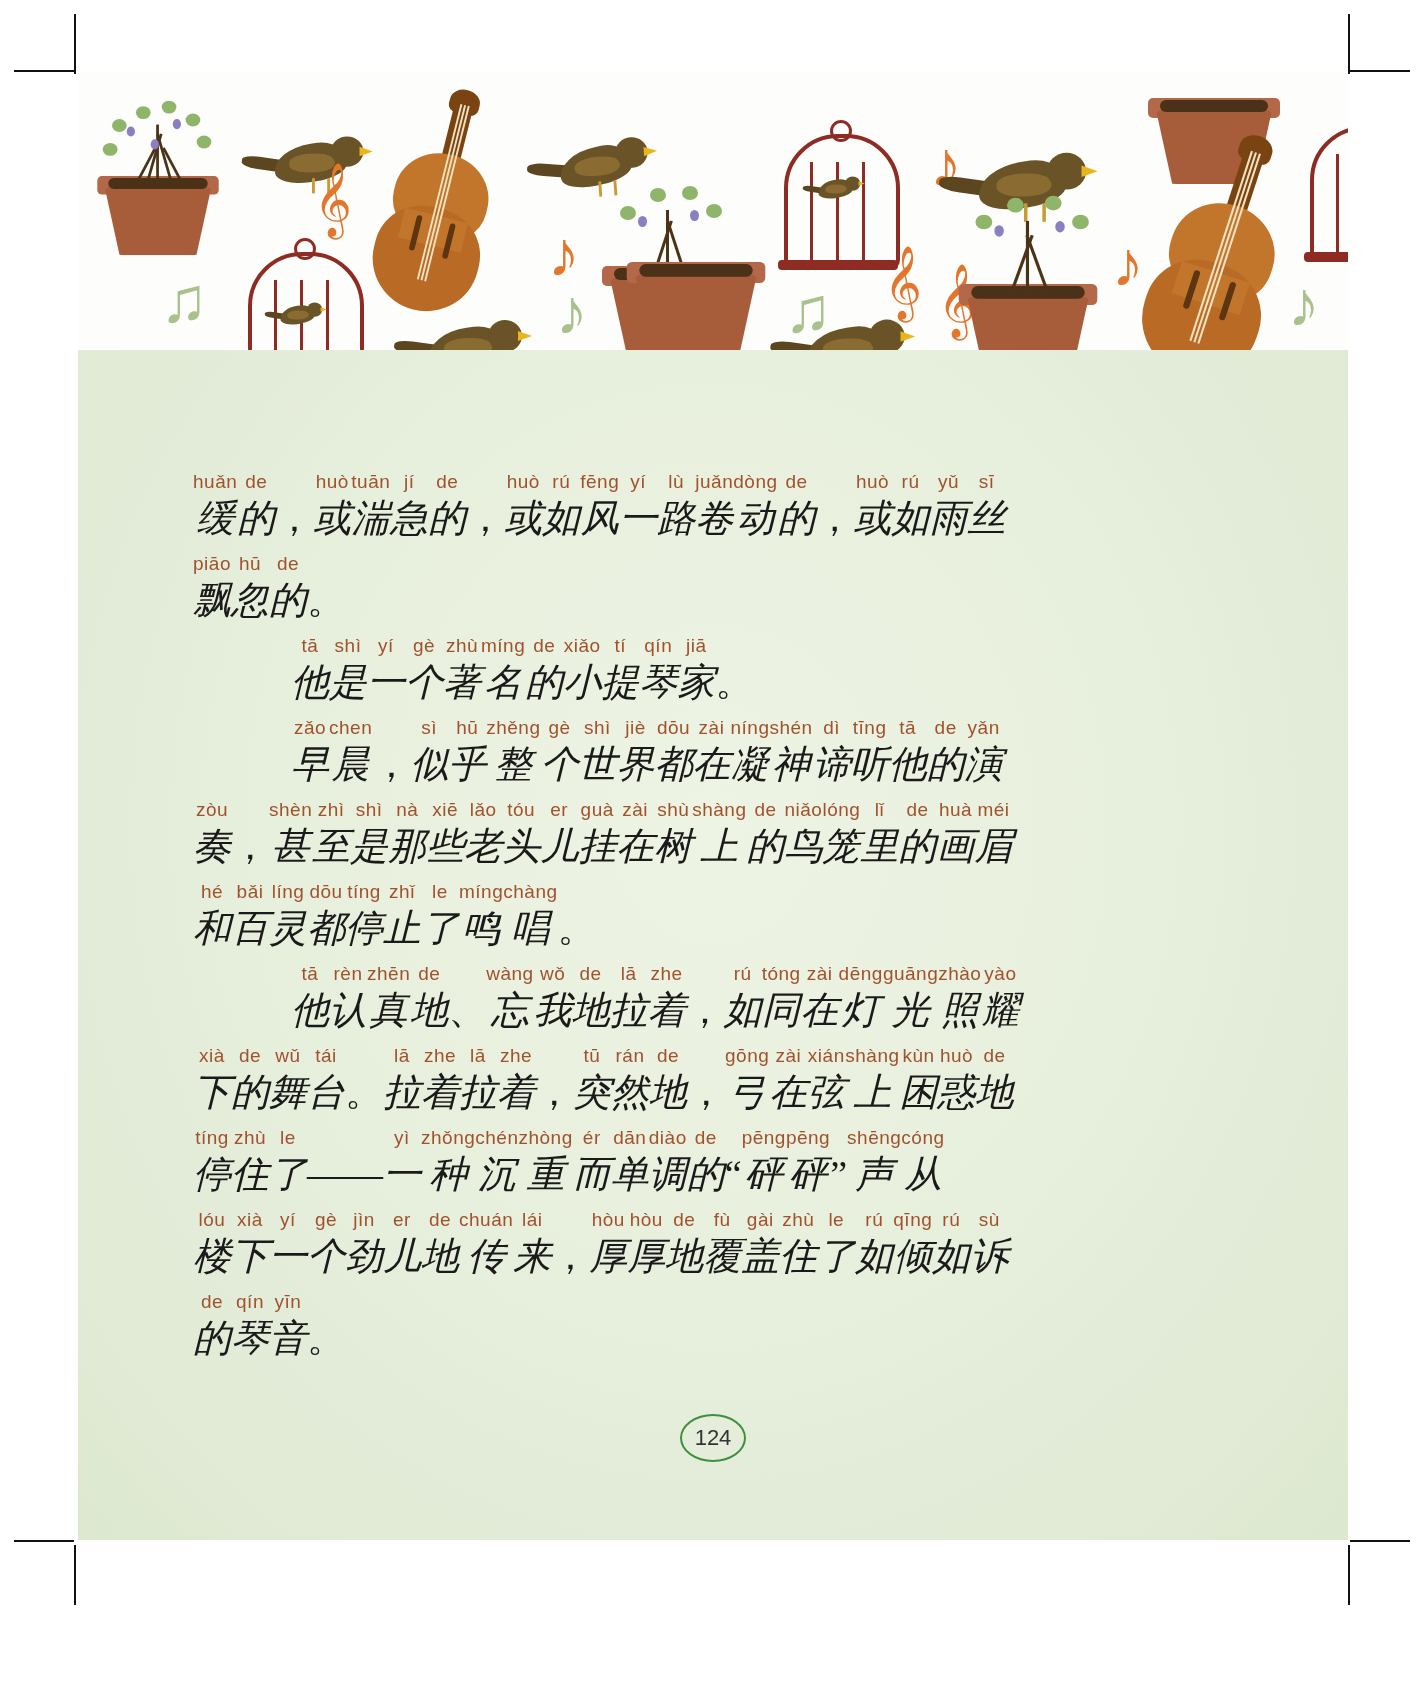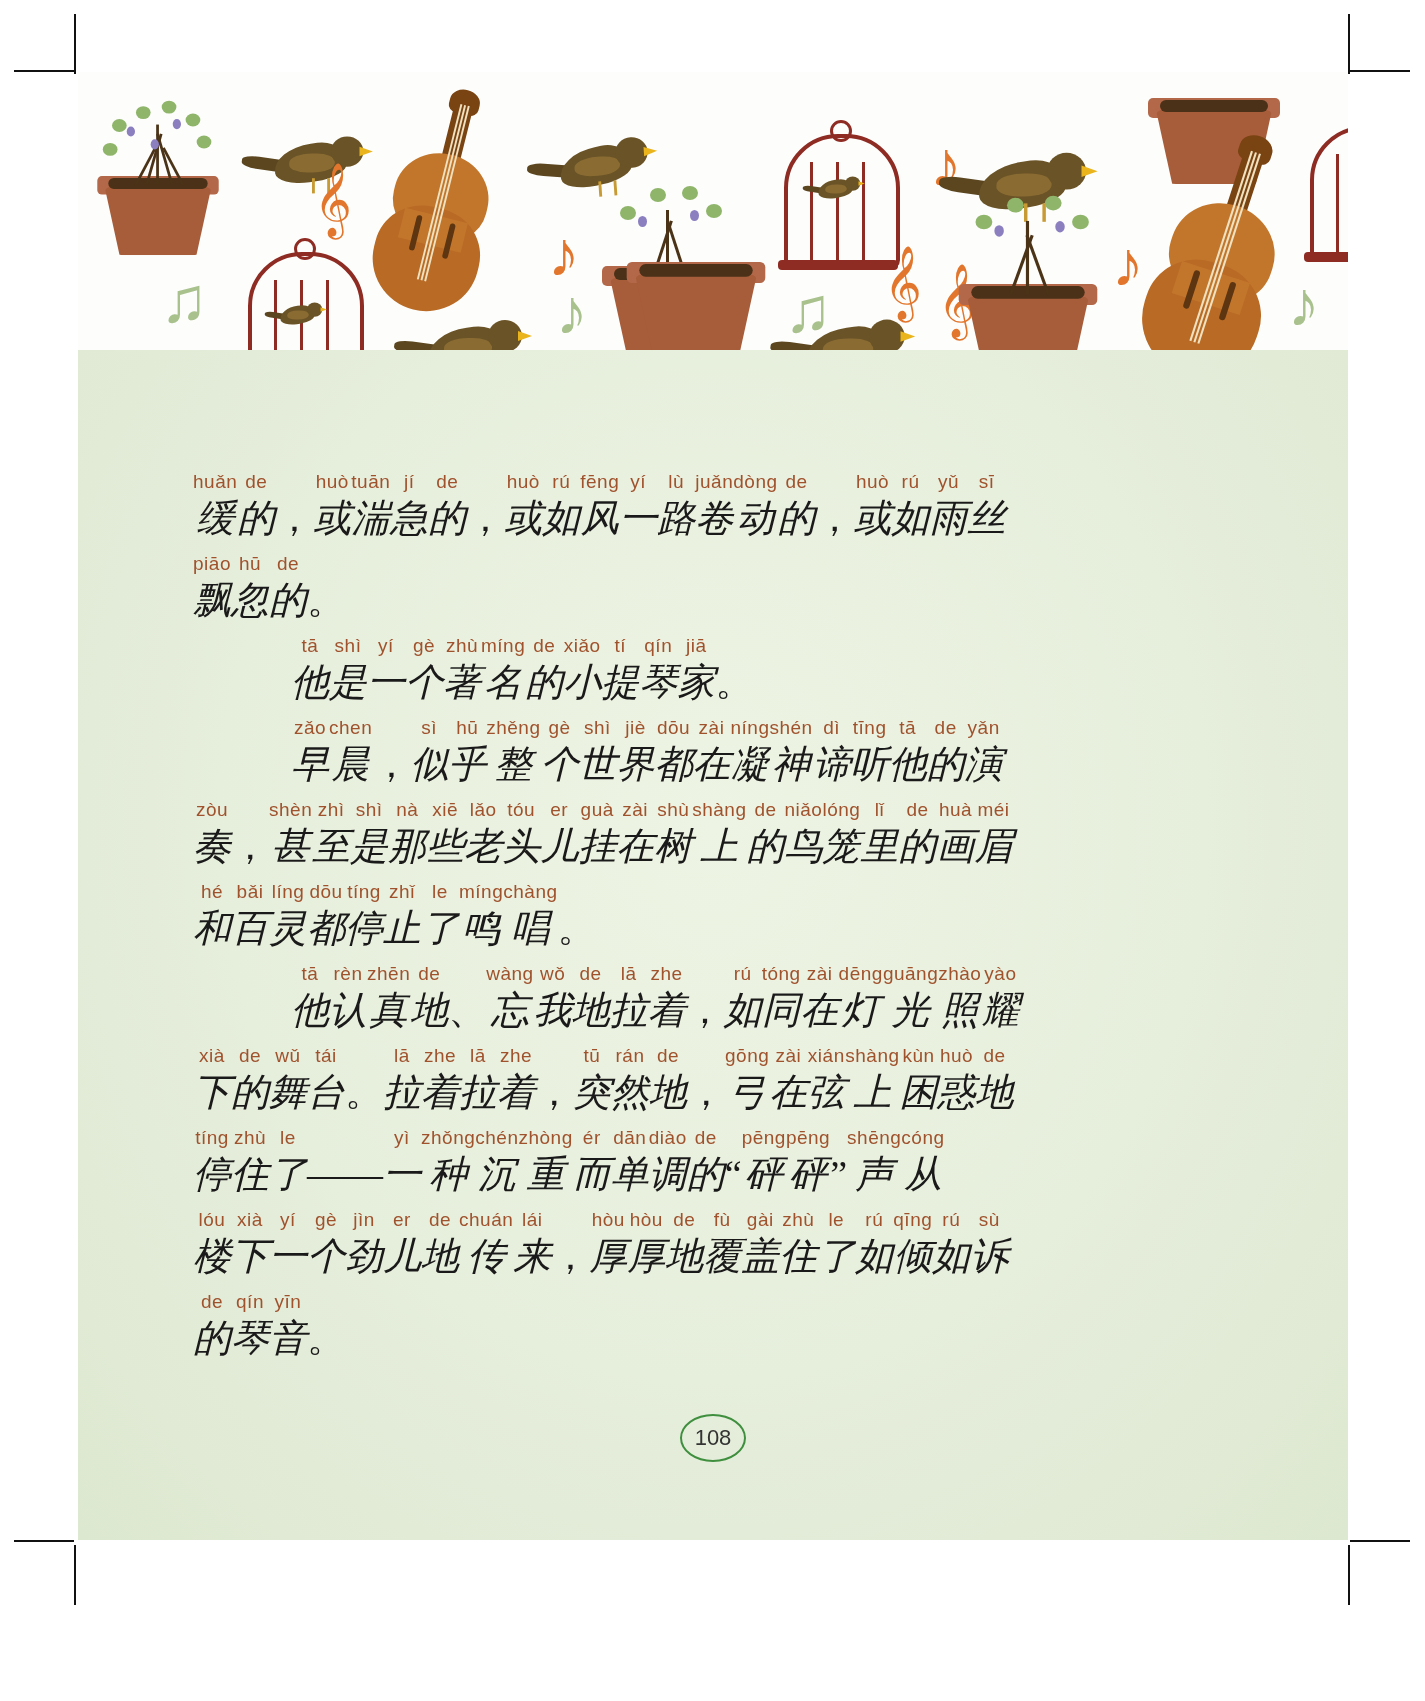--- a/index.html
+++ b/index.html
@@ -517,17 +517,17 @@
         <div class="line indent"><span class="char-box"><span class="py">zǎo</span><span class="hz">早</span></span><span class="char-box"><span class="py">chen</span><span class="hz">晨</span></span><span class="char-box"><span class="py"></span><span class="hz punct">，</span></span><span class="char-box"><span class="py">sì</span><span class="hz">似</span></span><span class="char-box"><span class="py">hū</span><span class="hz">乎</span></span><span class="char-box"><span class="py">zhěng</span><span class="hz">整</span></span><span class="char-box"><span class="py">gè</span><span class="hz">个</span></span><span class="char-box"><span class="py">shì</span><span class="hz">世</span></span><span class="char-box"><span class="py">jiè</span><span class="hz">界</span></span><span class="char-box"><span class="py">dōu</span><span class="hz">都</span></span><span class="char-box"><span class="py">zài</span><span class="hz">在</span></span><span class="char-box"><span class="py">níng</span><span class="hz">凝</span></span><span class="char-box"><span class="py">shén</span><span class="hz">神</span></span><span class="char-box"><span class="py">dì</span><span class="hz">谛</span></span><span class="char-box"><span class="py">tīng</span><span class="hz">听</span></span><span class="char-box"><span class="py">tā</span><span class="hz">他</span></span><span class="char-box"><span class="py">de</span><span class="hz">的</span></span><span class="char-box"><span class="py">yǎn</span><span class="hz">演</span></span></div>
         <div class="line"><span class="char-box"><span class="py">zòu</span><span class="hz">奏</span></span><span class="char-box"><span class="py"></span><span class="hz punct">，</span></span><span class="char-box"><span class="py">shèn</span><span class="hz">甚</span></span><span class="char-box"><span class="py">zhì</span><span class="hz">至</span></span><span class="char-box"><span class="py">shì</span><span class="hz">是</span></span><span class="char-box"><span class="py">nà</span><span class="hz">那</span></span><span class="char-box"><span class="py">xiē</span><span class="hz">些</span></span><span class="char-box"><span class="py">lǎo</span><span class="hz">老</span></span><span class="char-box"><span class="py">tóu</span><span class="hz">头</span></span><span class="char-box"><span class="py">er</span><span class="hz">儿</span></span><span class="char-box"><span class="py">guà</span><span class="hz">挂</span></span><span class="char-box"><span class="py">zài</span><span class="hz">在</span></span><span class="char-box"><span class="py">shù</span><span class="hz">树</span></span><span class="char-box"><span class="py">shàng</span><span class="hz">上</span></span><span class="char-box"><span class="py">de</span><span class="hz">的</span></span><span class="char-box"><span class="py">niǎo</span><span class="hz">鸟</span></span><span class="char-box"><span class="py">lóng</span><span class="hz">笼</span></span><span class="char-box"><span class="py">lǐ</span><span class="hz">里</span></span><span class="char-box"><span class="py">de</span><span class="hz">的</span></span><span class="char-box"><span class="py">huà</span><span class="hz">画</span></span><span class="char-box"><span class="py">méi</span><span class="hz">眉</span></span></div>
         <div class="line"><span class="char-box"><span class="py">hé</span><span class="hz">和</span></span><span class="char-box"><span class="py">bǎi</span><span class="hz">百</span></span><span class="char-box"><span class="py">líng</span><span class="hz">灵</span></span><span class="char-box"><span class="py">dōu</span><span class="hz">都</span></span><span class="char-box"><span class="py">tíng</span><span class="hz">停</span></span><span class="char-box"><span class="py">zhǐ</span><span class="hz">止</span></span><span class="char-box"><span class="py">le</span><span class="hz">了</span></span><span class="char-box"><span class="py">míng</span><span class="hz">鸣</span></span><span class="char-box"><span class="py">chàng</span><span class="hz">唱</span></span><span class="char-box"><span class="py"></span><span class="hz punct">。</span></span></div>
         <div class="line indent"><span class="char-box"><span class="py">tā</span><span class="hz">他</span></span><span class="char-box"><span class="py">rèn</span><span class="hz">认</span></span><span class="char-box"><span class="py">zhēn</span><span class="hz">真</span></span><span class="char-box"><span class="py">de</span><span class="hz">地</span></span><span class="char-box"><span class="py"></span><span class="hz punct">、</span></span><span class="char-box"><span class="py">wàng</span><span class="hz">忘</span></span><span class="char-box"><span class="py">wǒ</span><span class="hz">我</span></span><span class="char-box"><span class="py">de</span><span class="hz">地</span></span><span class="char-box"><span class="py">lā</span><span class="hz">拉</span></span><span class="char-box"><span class="py">zhe</span><span class="hz">着</span></span><span class="char-box"><span class="py"></span><span class="hz punct">，</span></span><span class="char-box"><span class="py">rú</span><span class="hz">如</span></span><span class="char-box"><span class="py">tóng</span><span class="hz">同</span></span><span class="char-box"><span class="py">zài</span><span class="hz">在</span></span><span class="char-box"><span class="py">dēng</span><span class="hz">灯</span></span><span class="char-box"><span class="py">guāng</span><span class="hz">光</span></span><span class="char-box"><span class="py">zhào</span><span class="hz">照</span></span><span class="char-box"><span class="py">yào</span><span class="hz">耀</span></span></div>
         <div class="line"><span class="char-box"><span class="py">xià</span><span class="hz">下</span></span><span class="char-box"><span class="py">de</span><span class="hz">的</span></span><span class="char-box"><span class="py">wǔ</span><span class="hz">舞</span></span><span class="char-box"><span class="py">tái</span><span class="hz">台</span></span><span class="char-box"><span class="py"></span><span class="hz punct">。</span></span><span class="char-box"><span class="py">lā</span><span class="hz">拉</span></span><span class="char-box"><span class="py">zhe</span><span class="hz">着</span></span><span class="char-box"><span class="py">lā</span><span class="hz">拉</span></span><span class="char-box"><span class="py">zhe</span><span class="hz">着</span></span><span class="char-box"><span class="py"></span><span class="hz punct">，</span></span><span class="char-box"><span class="py">tū</span><span class="hz">突</span></span><span class="char-box"><span class="py">rán</span><span class="hz">然</span></span><span class="char-box"><span class="py">de</span><span class="hz">地</span></span><span class="char-box"><span class="py"></span><span class="hz punct">，</span></span><span class="char-box"><span class="py">gōng</span><span class="hz">弓</span></span><span class="char-box"><span class="py">zài</span><span class="hz">在</span></span><span class="char-box"><span class="py">xián</span><span class="hz">弦</span></span><span class="char-box"><span class="py">shàng</span><span class="hz">上</span></span><span class="char-box"><span class="py">kùn</span><span class="hz">困</span></span><span class="char-box"><span class="py">huò</span><span class="hz">惑</span></span><span class="char-box"><span class="py">de</span><span class="hz">地</span></span></div>
         <div class="line"><span class="char-box"><span class="py">tíng</span><span class="hz">停</span></span><span class="char-box"><span class="py">zhù</span><span class="hz">住</span></span><span class="char-box"><span class="py">le</span><span class="hz">了</span></span><span class="char-box"><span class="py"></span><span class="hz punct">——</span></span><span class="char-box"><span class="py">yì</span><span class="hz">一</span></span><span class="char-box"><span class="py">zhǒng</span><span class="hz">种</span></span><span class="char-box"><span class="py">chén</span><span class="hz">沉</span></span><span class="char-box"><span class="py">zhòng</span><span class="hz">重</span></span><span class="char-box"><span class="py">ér</span><span class="hz">而</span></span><span class="char-box"><span class="py">dān</span><span class="hz">单</span></span><span class="char-box"><span class="py">diào</span><span class="hz">调</span></span><span class="char-box"><span class="py">de</span><span class="hz">的</span></span><span class="char-box"><span class="py"></span><span class="hz punct">“</span></span><span class="char-box"><span class="py">pēng</span><span class="hz">砰</span></span><span class="char-box"><span class="py">pēng</span><span class="hz">砰</span></span><span class="char-box"><span class="py"></span><span class="hz punct">”</span></span><span class="char-box"><span class="py">shēng</span><span class="hz">声</span></span><span class="char-box"><span class="py">cóng</span><span class="hz">从</span></span></div>
         <div class="line"><span class="char-box"><span class="py">lóu</span><span class="hz">楼</span></span><span class="char-box"><span class="py">xià</span><span class="hz">下</span></span><span class="char-box"><span class="py">yí</span><span class="hz">一</span></span><span class="char-box"><span class="py">gè</span><span class="hz">个</span></span><span class="char-box"><span class="py">jìn</span><span class="hz">劲</span></span><span class="char-box"><span class="py">er</span><span class="hz">儿</span></span><span class="char-box"><span class="py">de</span><span class="hz">地</span></span><span class="char-box"><span class="py">chuán</span><span class="hz">传</span></span><span class="char-box"><span class="py">lái</span><span class="hz">来</span></span><span class="char-box"><span class="py"></span><span class="hz punct">，</span></span><span class="char-box"><span class="py">hòu</span><span class="hz">厚</span></span><span class="char-box"><span class="py">hòu</span><span class="hz">厚</span></span><span class="char-box"><span class="py">de</span><span class="hz">地</span></span><span class="char-box"><span class="py">fù</span><span class="hz">覆</span></span><span class="char-box"><span class="py">gài</span><span class="hz">盖</span></span><span class="char-box"><span class="py">zhù</span><span class="hz">住</span></span><span class="char-box"><span class="py">le</span><span class="hz">了</span></span><span class="char-box"><span class="py">rú</span><span class="hz">如</span></span><span class="char-box"><span class="py">qīng</span><span class="hz">倾</span></span><span class="char-box"><span class="py">rú</span><span class="hz">如</span></span><span class="char-box"><span class="py">sù</span><span class="hz">诉</span></span></div>
         <div class="line"><span class="char-box"><span class="py">de</span><span class="hz">的</span></span><span class="char-box"><span class="py">qín</span><span class="hz">琴</span></span><span class="char-box"><span class="py">yīn</span><span class="hz">音</span></span><span class="char-box"><span class="py"></span><span class="hz punct">。</span></span></div>
       </div>
     <div id="page-number">
-      <span>108</span>
+      <span>124</span>
     </div>
   </div>
 
 </div>
 
 </body></html>

